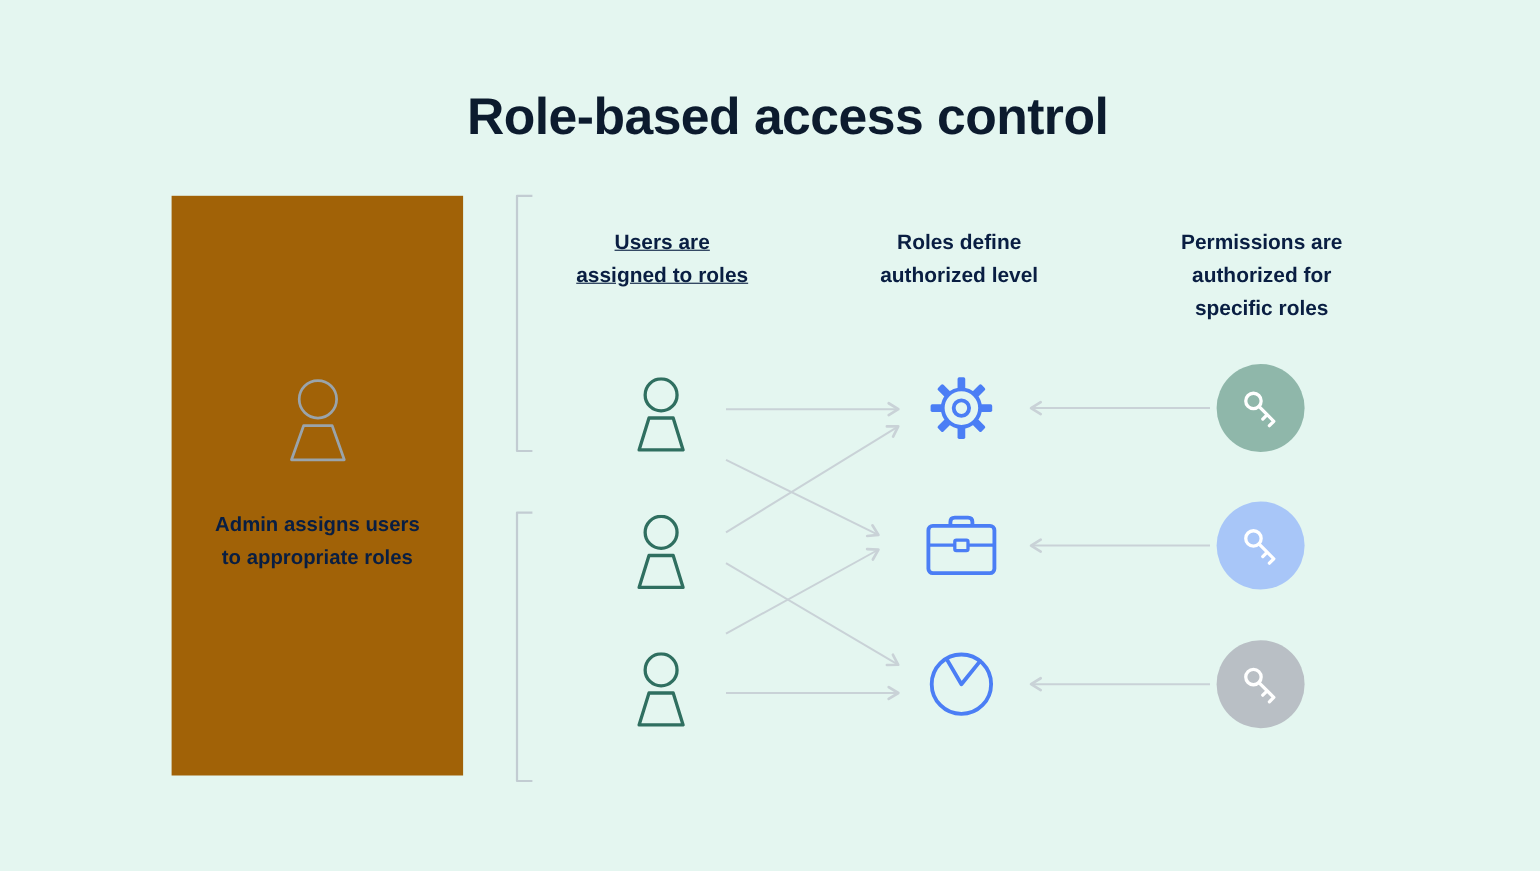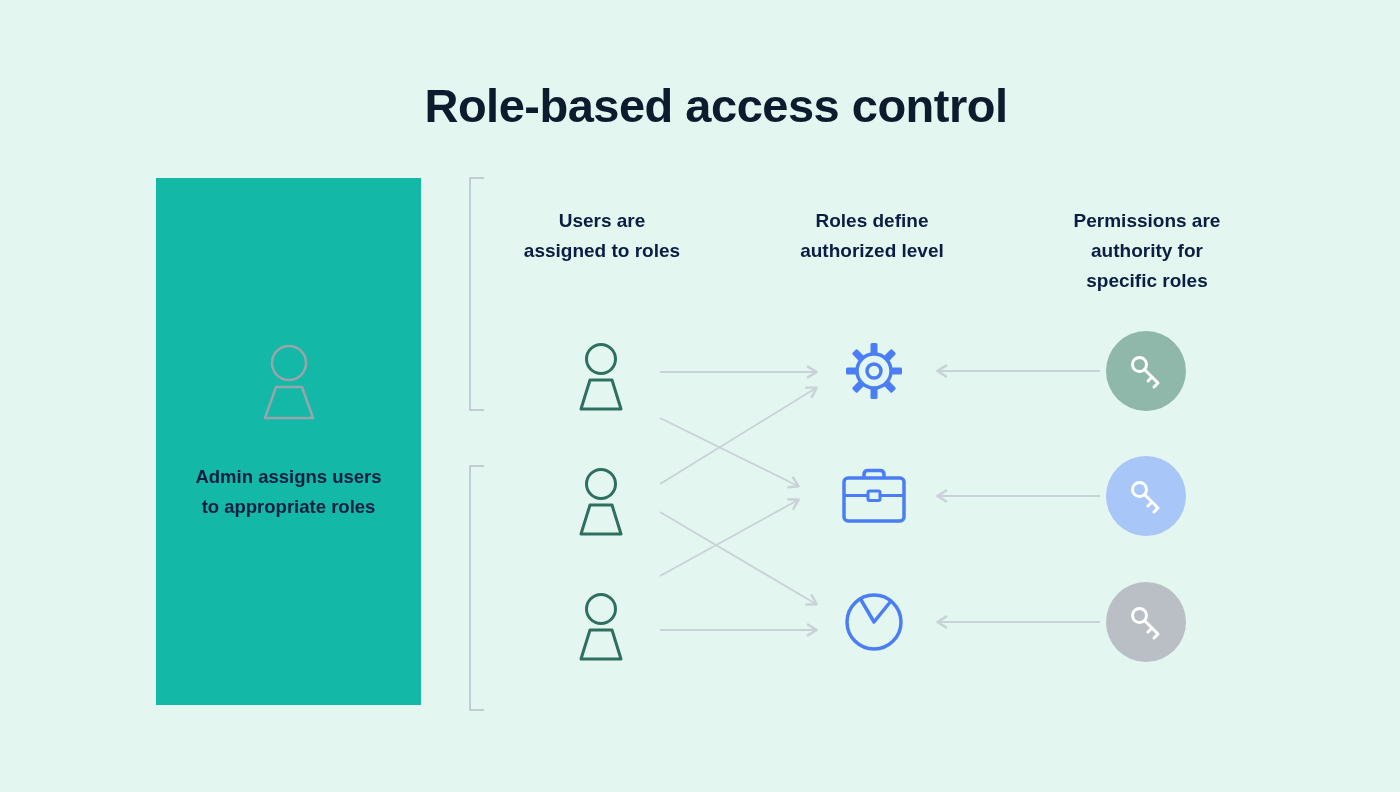--- a/index.html
+++ b/index.html
@@ -21,21 +21,21 @@
     font-size: 47px;
     font-weight: 700;
     letter-spacing: -0.5px;
     color: #0c1b2e;
   }
 
   .admin-panel {
     position: absolute;
     left: 156px; top: 178px;
     width: 265px; height: 527px;
-    background: #14b8a6;
+    background: #a16207;
     text-decoration: underline;
   }
   .admin-icon {
     position: absolute;
     left: 50%; top: 166px;
     transform: translateX(-50%);
   }
   .admin-caption {
     position: absolute;
     top: 284px; left: 0; width: 100%;
@@ -51,21 +51,21 @@
   .col-heading {
     position: absolute;
     top: 206px;
     width: 230px;
     text-align: center;
     font-size: 19px;
     line-height: 30px;
     font-weight: 600;
     white-space: pre-line;
   }
-  .heading-users { left: 487px; }
+  .heading-users { left: 487px; text-decoration: underline; }
   .heading-roles { left: 757px; }
   .heading-permissions { left: 1032px; }
 
   .user-item { position: absolute; left: 565px; }
   .user-1 { top: 343px; }
   .user-2 { top: 468px; }
   .user-3 { top: 593px; }
 
   .role-gear      { position: absolute; left: 840px; top: 337px; }
   .role-briefcase { position: absolute; left: 837px; top: 465px; }
@@ -102,21 +102,21 @@
   <svg class="bracket" width="30" height="540" viewBox="0 0 30 540">
     <path d="M28,2 H14 V234 H28" fill="none" stroke="#c2ccd2" stroke-width="2" stroke-linejoin="round"></path>
     <path d="M28,290 H14 V534 H28" fill="none" stroke="#c2ccd2" stroke-width="2" stroke-linejoin="round"></path>
   </svg>
 
   <div class="col-heading heading-users">Users are
 assigned to roles</div>
   <div class="col-heading heading-roles">Roles define
 authorized level</div>
   <div class="col-heading heading-permissions">Permissions are
-authority for
+authorized for
 specific roles</div>
 
   <div class="user-item user-1">
     <svg width="72" height="70" viewBox="0 0 72 70">
       <circle cx="36" cy="16" r="14.5" fill="none" stroke="#2f6f60" stroke-width="3"></circle>
       <path d="M25,37 H47 L56,66 H16 Z" fill="none" stroke="#2f6f60" stroke-width="3" stroke-linejoin="round"></path>
     </svg>
   </div>
   <div class="user-item user-2">
     <svg width="72" height="70" viewBox="0 0 72 70">

